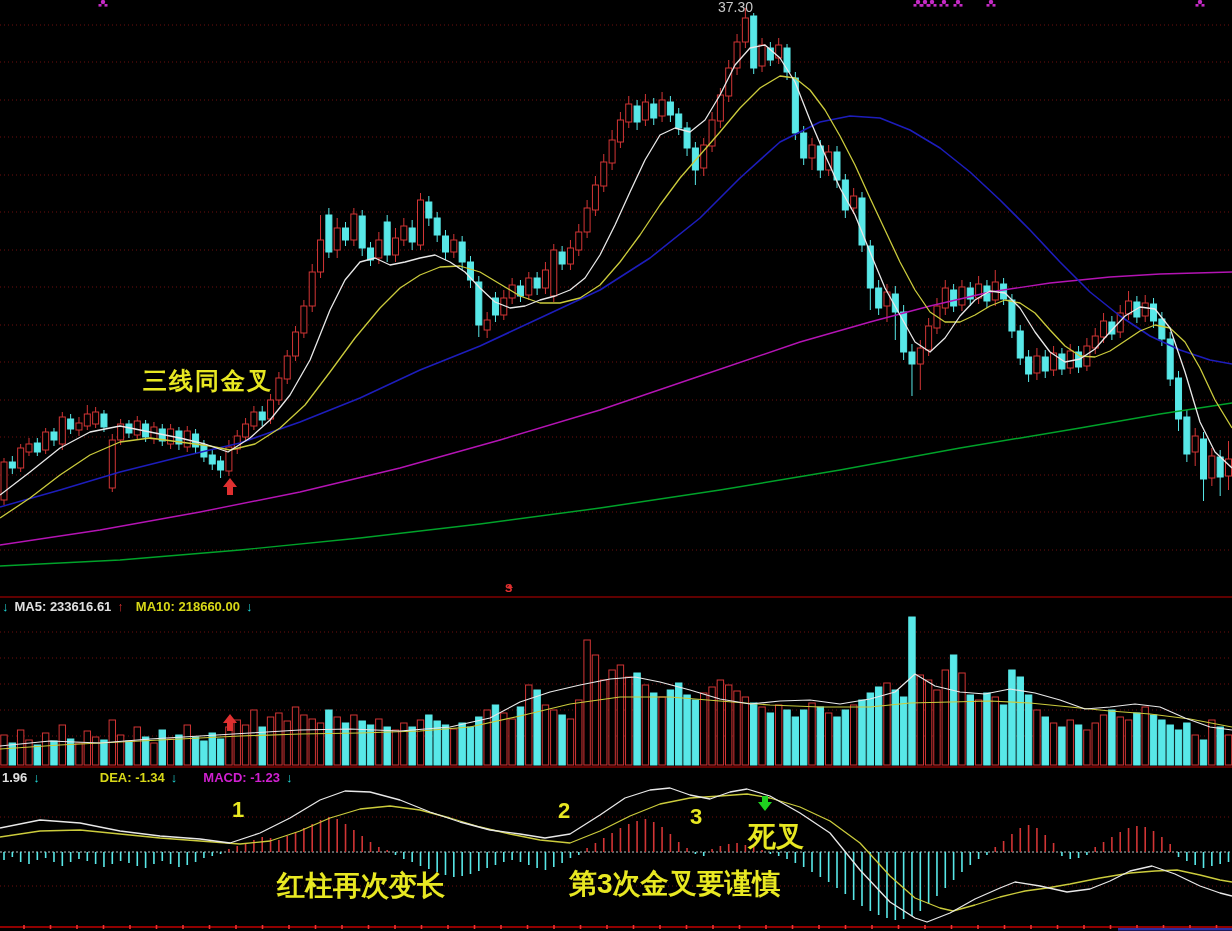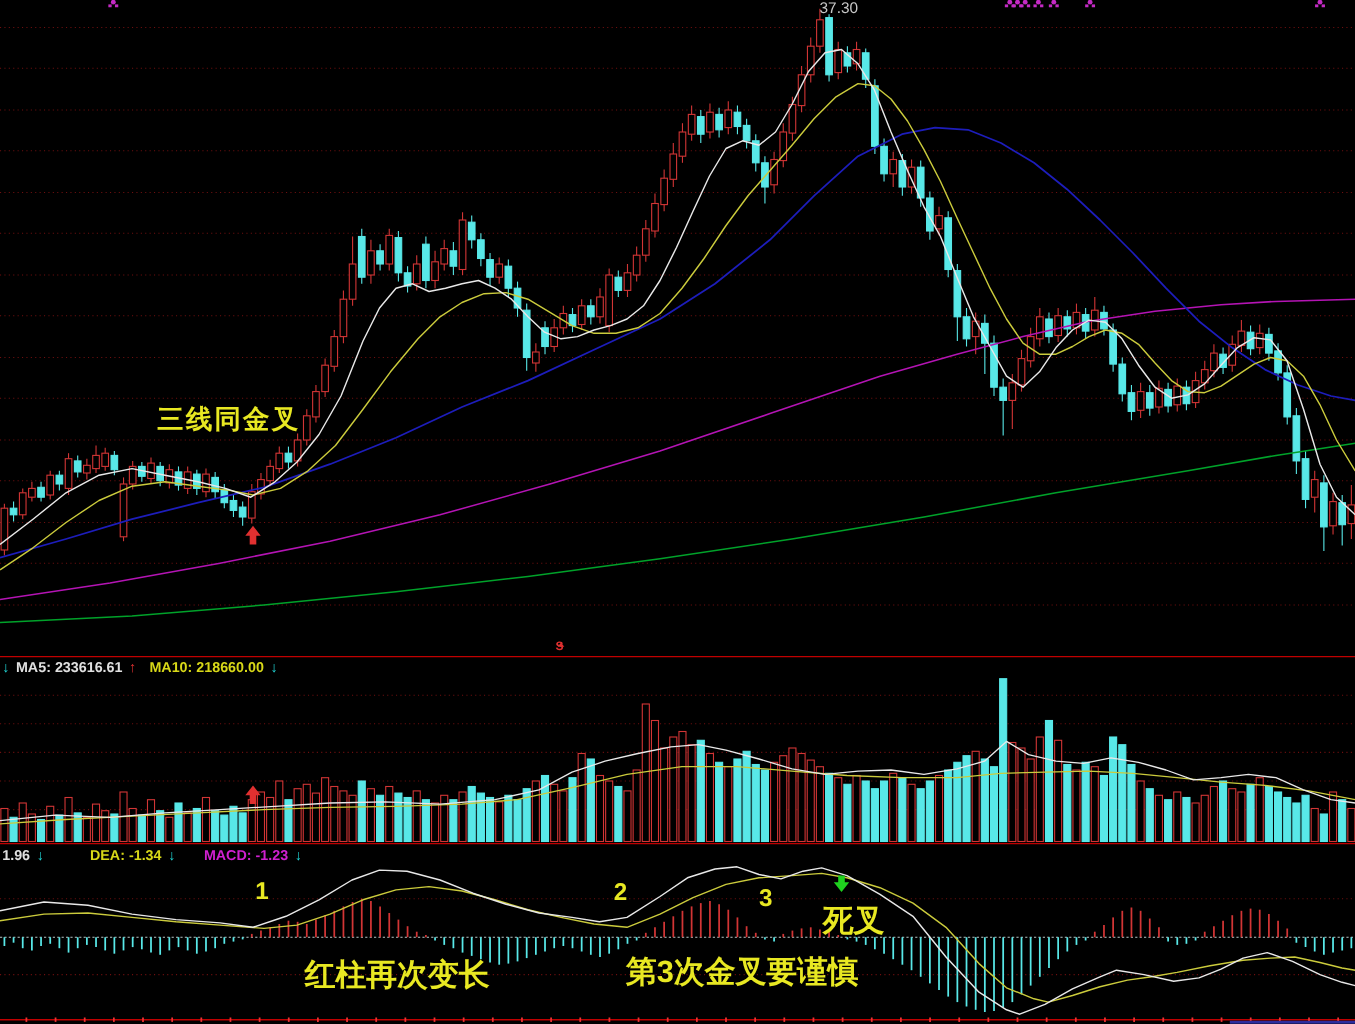--- a/index.html
+++ b/index.html
@@ -730,28 +730,28 @@
     <span class="c-cyan">↓</span>
     <span class="c-white">MA5: 233616.61</span>
     <span class="c-red">↑</span>
     <span class="c-yellow" style="margin-left:6px;">MA10: 218660.00</span>
     <span class="c-cyan">↓</span>
   </div>
 
   <div class="hdr" style="left:2px;top:770px;align-items:flex-end;">
     <span class="c-white">1.96</span>
     <span class="c-cyan">↓</span>
-    <span class="c-yellow" style="margin-left:4px;padding-left:32px;">DEA: -1.34</span>
+    <span class="c-yellow" style="margin-left:22px;padding-left:32px;">DEA: -1.34</span>
     <span class="c-cyan">↓</span>
     <span class="c-magenta" style="margin-left:20px;">MACD: -1.23</span>
     <span class="c-cyan">↓</span>
   </div>
 
   <div class="ann ann-big" style="left:143px;top:365px;">三线同金叉</div>
-  <div class="price-label" style="left:745px;top:-1px;">37.30</div>
+  <div class="price-label" style="left:718px;top:-1px;">37.30</div>
   <div class="sell-mark" style="left:505px;top:583px;">S</div>
 
   <div class="ann ann-num" style="left:232px;top:797px;">1</div>
   <div class="ann ann-num" style="left:558px;top:798px;">2</div>
   <div class="ann ann-num" style="left:690px;top:804px;">3</div>
   <div class="ann ann-note" style="left:748px;top:818px;">死叉</div>
   <div class="ann ann-note" style="left:277px;top:867px;">红柱再次变长</div>
   <div class="ann ann-note" style="left:569px;top:865px;">第3次金叉要谨慎</div>
 </div>
 

